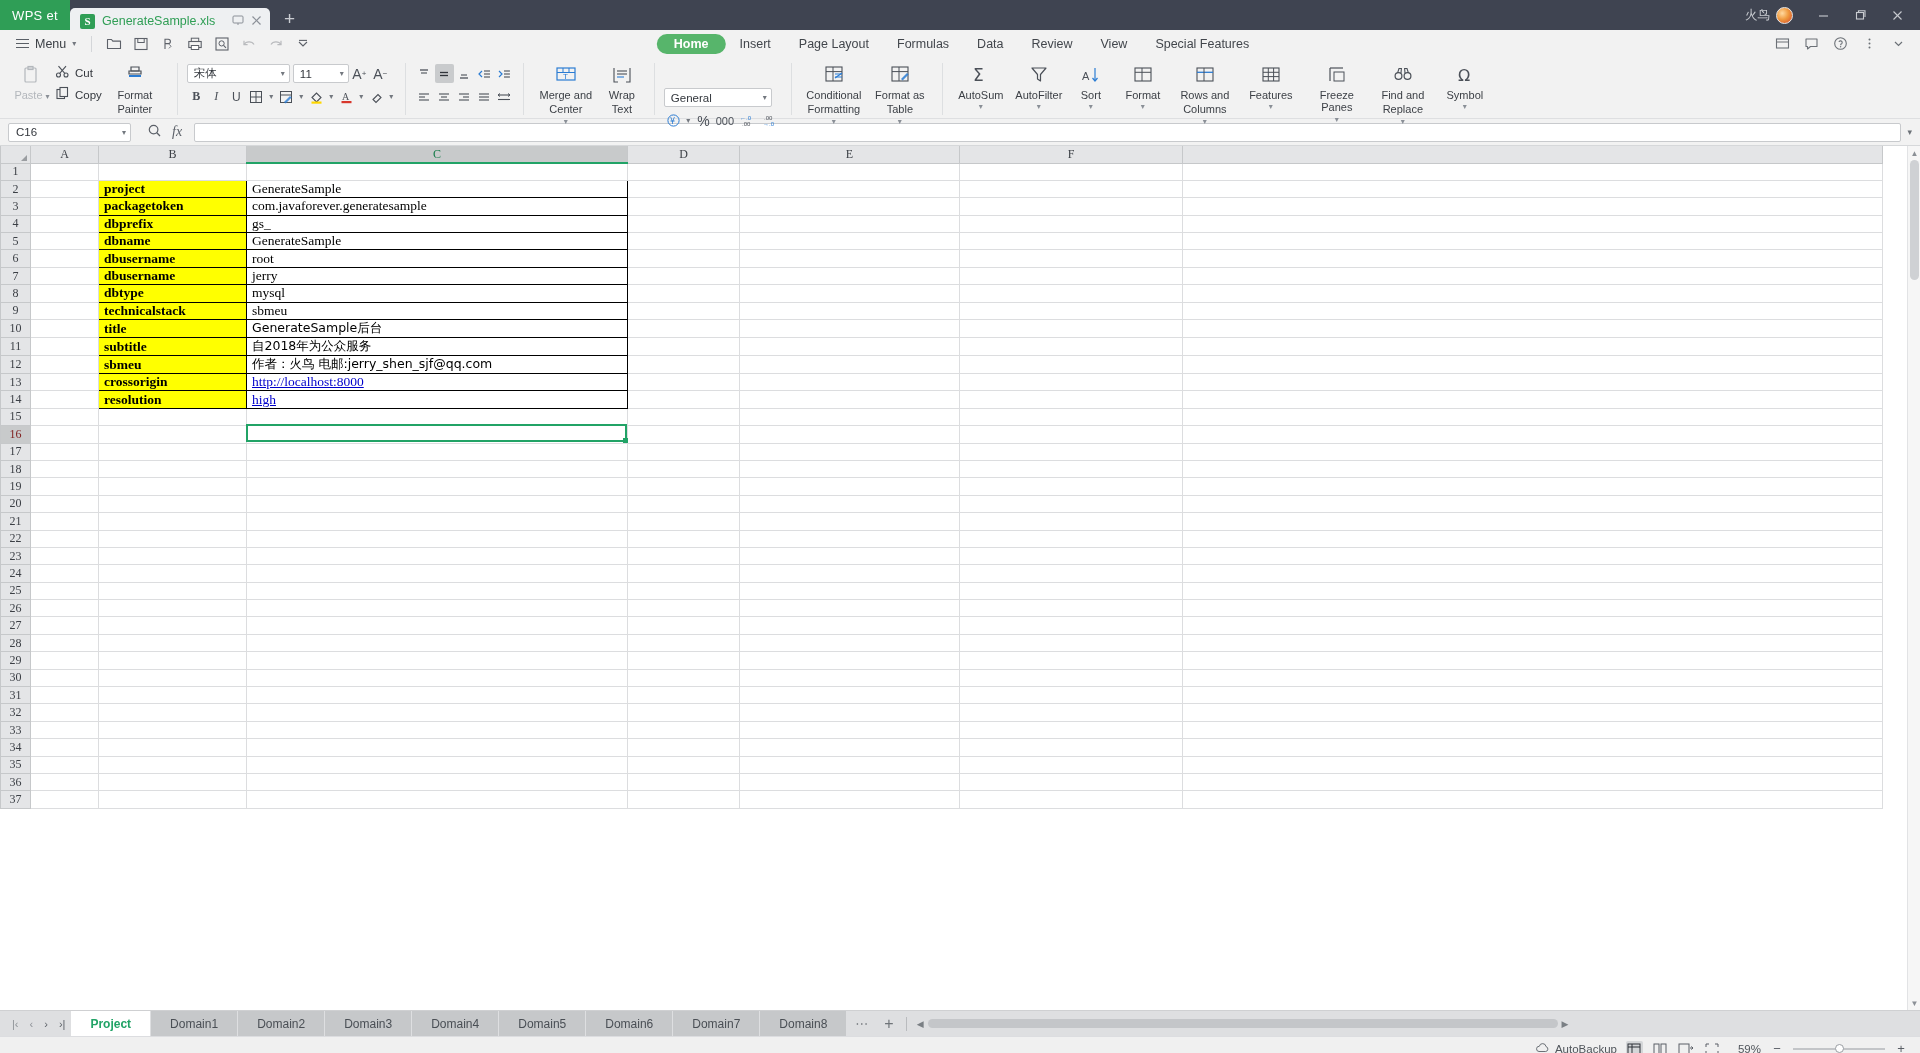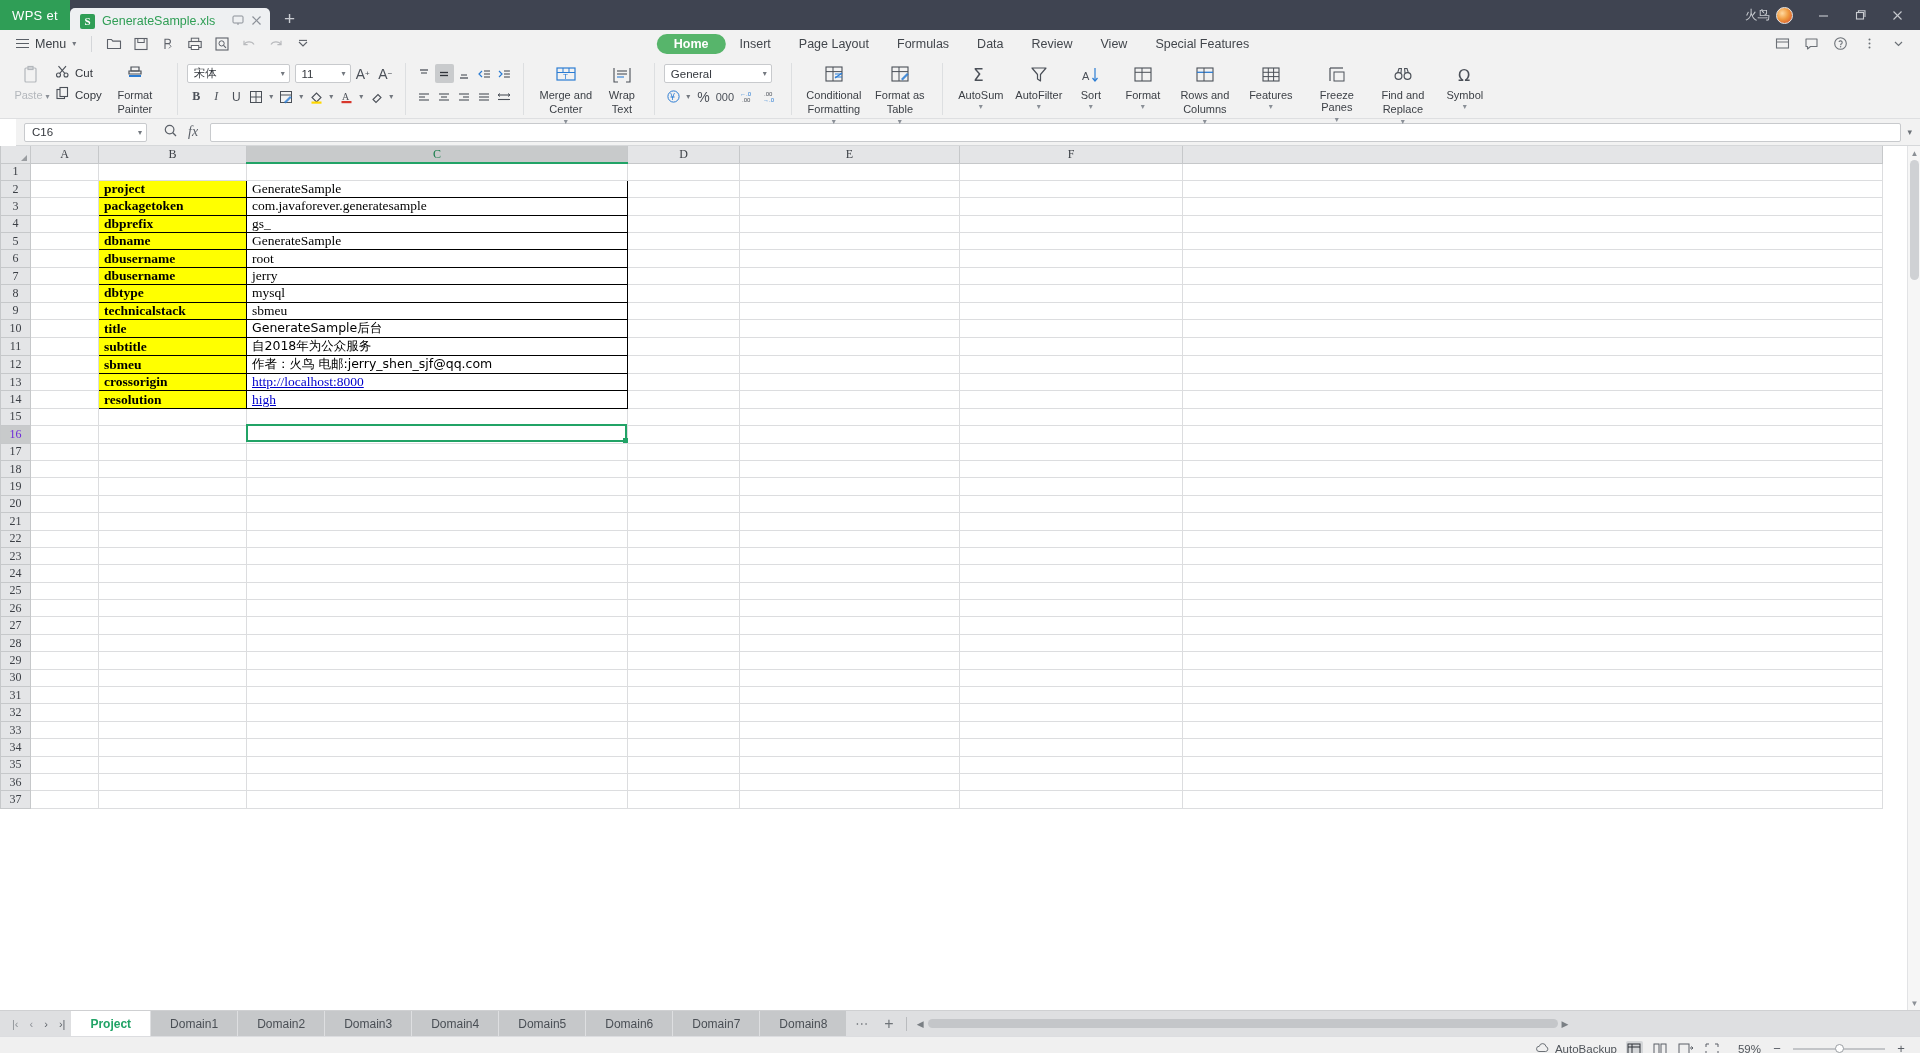--- a/index.html
+++ b/index.html
@@ -94,28 +94,28 @@
   .ico-lg { height:24px; display:flex; align-items:center; justify-content:center;}
   .smrow { display:flex; align-items:center; gap:1px; }
   .smbtn { width:19px;height:19px;display:flex;align-items:center;justify-content:center;color:#4b5058;font-size:12px;}
   .smbtn.on { background:#c9cbcd; border-radius:2px;}
   .fontbox, .numbox {
     height:19px; border:1px solid #c8cacd; background:#fff; display:flex; align-items:center;
     padding:0 4px 0 6px; font-size:11.5px; color:#33373d; border-radius:2px;
   }
   .fontbox.nm { width:103px; }
   .fontbox.sz { width:56px; margin-left:3px;}
-  .numbox { width:108px; }
+  .numbox { width:108px;margin-top:24px; }
   .fontbox .cv, .numbox .cv{ margin-left:auto; font-size:8px; color:#73787f;}
   .stack { display:flex; flex-direction:column; gap:4px; padding-top:5px;}
 
   
   .fbar {
     height:27px; background:#f2f2f2; display:flex; align-items:center;
-    padding:0 8px; gap:0; border-bottom:1px solid #d6d8da;margin-left:16px;
+    padding:0 8px; gap:0; border-bottom:1px solid #d6d8da;
   }
   .namebox {
     width:123px; height:19px; background:#fff; border:1px solid #c8cacd; border-radius:2px;
     display:flex; align-items:center; padding:0 4px 0 7px; font-size:11.5px;
   }
   .namebox .cv{margin-left:auto;font-size:8px;color:#73787f;}
   .fb-icons { display:flex; align-items:center; gap:10px; padding:0 12px 0 16px; color:#5b6068;}
   .fb-input {
     flex:1; height:19px; background:#fff; border:1px solid #c8cacd; border-radius:2px;
     font-size:12px; padding:0 5px; color:#111; outline:none; font-family:"Liberation Serif", serif;
@@ -132,21 +132,21 @@
   .corner { width:30px; background:#e4e5e7 !important; position:relative;}
   .corner .tri {
     position:absolute; right:3px; bottom:2px; width:0;height:0;
     border-left:6px solid transparent; border-bottom:6px solid #9a9da1;
   }
   th.selhdr { background:#c8cacb !important; border-bottom:2px solid #21a366 !important;}
   td.rowhdr {
     width:30px; background:#e4e5e7; border:1px solid #c6c8ca; text-align:center;
     font-size:12px; color:#3b3f45; font-family:"Liberation Serif", serif; height:17.4px;
   }
-  td.rowhdr.selrow{ background:#c8cacb; color:#6d28d9;}
+  td.rowhdr.selrow{ background:#c8cacb; color:#7f1d1d;}
   td.cell {
     border-right:1px solid #dcdddf; border-bottom:1px solid #dcdddf;
     height:17.4px; padding:0 3px; font-family:"Liberation Serif", serif;
     font-size:13.5px; color:#000; white-space:nowrap; overflow:hidden;
   }
   td.cell.key {
     background:#ffff00; font-weight:bold; border:1px solid #000;
     padding-left:5px;
   }
   td.cell.val {
@@ -398,21 +398,21 @@
           </svg>
       </span>
       <span class="lbl">Format</span>
       <span class="lbl">Painter</span>
     </div>
   </div>
   <div class="rsep"></div>
 
   <div class="rgroup">
     <div class="stack">
-      <div style="display:flex;align-items:center;justify-content:space-between;">
+      <div style="display:flex;align-items:center;">
         <div class="fontbox nm">
           <span>宋体</span>
             <span class="cv">▾</span>
         </div>
         <div class="fontbox sz">
           <span>11</span>
             <span class="cv">▾</span>
         </div>
         <div class="smbtn" style="width:21px;font-size:14px;">A<sup style="font-size:8px;">+</sup></div>
         <div class="smbtn" style="width:21px;font-size:14px;">A<sup style="font-size:8px;">−</sup></div>

